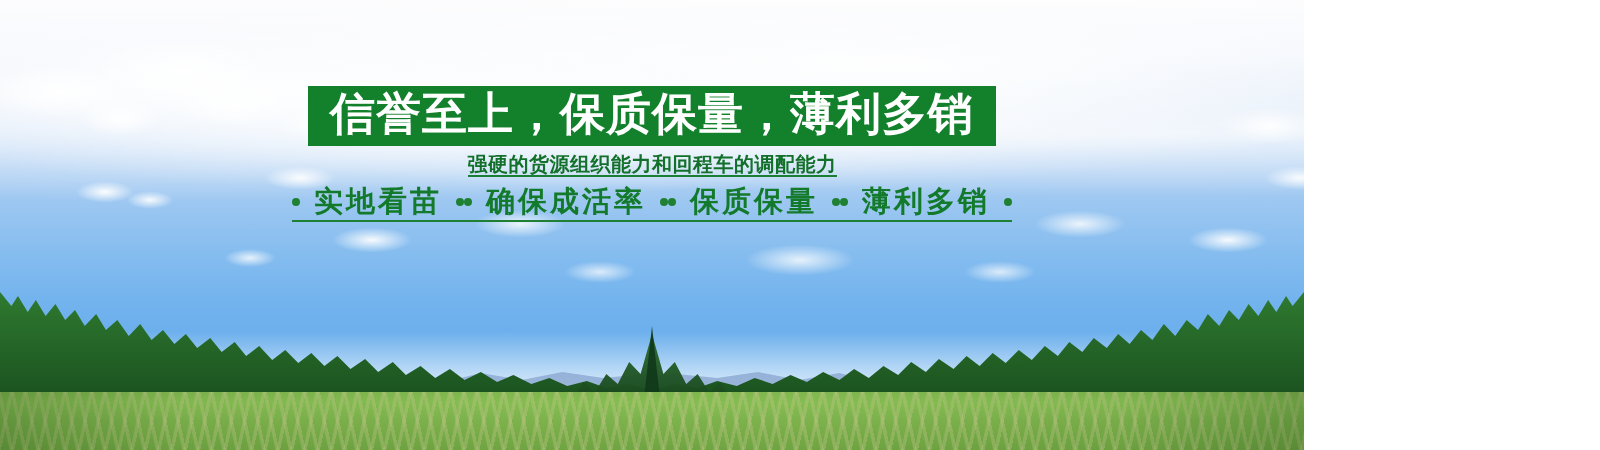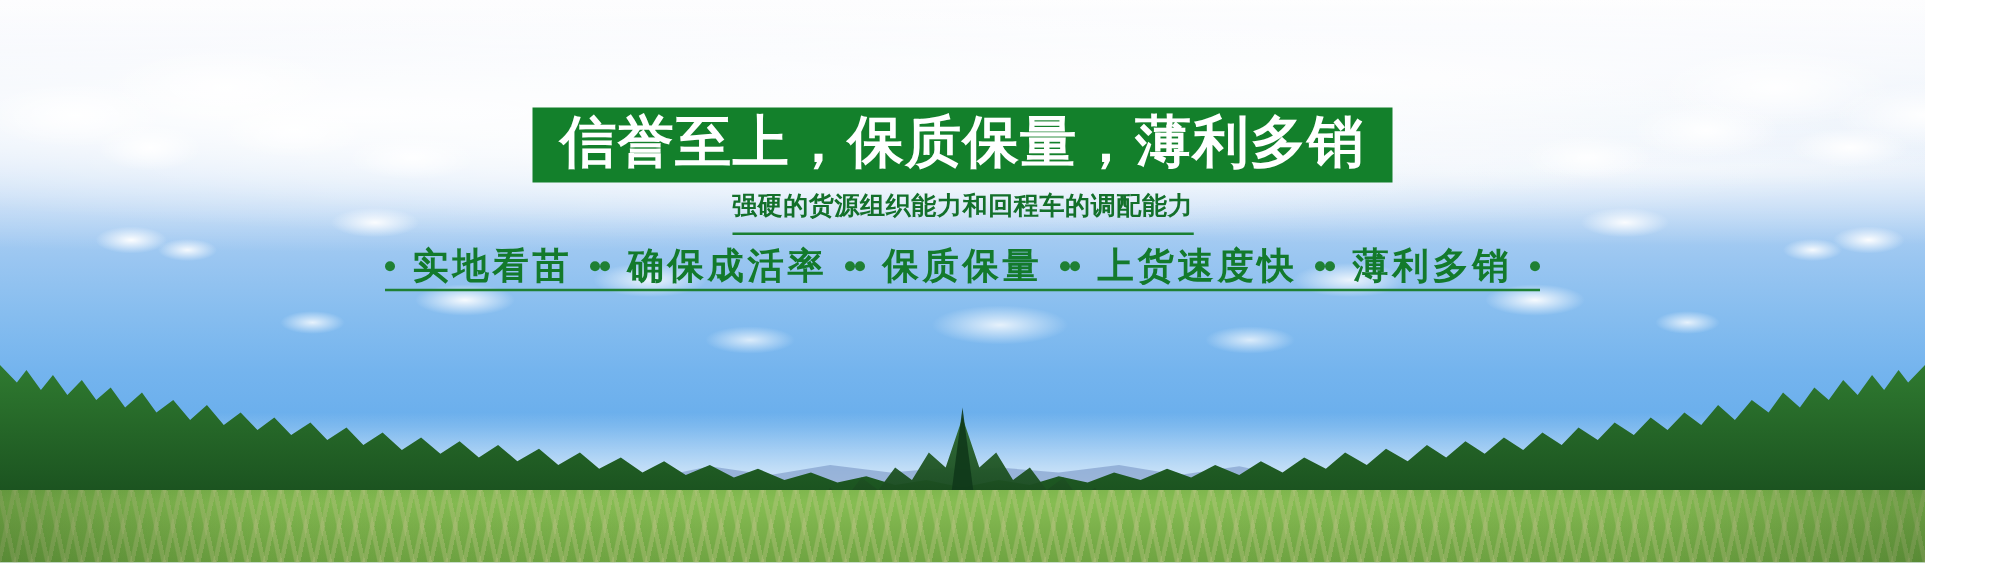--- a/index.html
+++ b/index.html
@@ -4,21 +4,21 @@
 <style>
   * { margin:0; padding:0; box-sizing:border-box; }
   html,body { width:1600px; height:450px; overflow:hidden; }
   body {
     font-family:"DejaVu Sans","Liberation Sans",sans-serif;
     background:#ffffff;
   }
 
   .banner {
     position:relative;
-    width:1540px;
+    width:1304px;
     height:450px;
     overflow:hidden;
   }
 
   
   .sky {
     position:absolute; inset:0;
     background:
       linear-gradient(to bottom,
         #fdfdfe 0%,
@@ -155,21 +155,21 @@
   }
 
   .subtitle {
     margin-top:7px;
     font-weight:bold;
     font-size:20px;
     color:#13702a;
     white-space:nowrap;
     letter-spacing:.5px;
     border-bottom:2px solid #1a7f32;
-    padding-bottom:11px;
+    padding-bottom:0;
     line-height:1.1;
   }
 
   .feature-list {
     margin-top:8px;
     display:flex; flex-direction:row; align-items:center;
     list-style:none;
   }
   .feature-item {
     display:flex; align-items:center; justify-content:center;
@@ -304,24 +304,19 @@
         <span class="feature-text">确保成活率</span>
         <span class="feature-dot"></span>
       </li>
       <li class="feature-item">
         <span class="feature-dot"></span>
         <span class="feature-text">保质保量</span>
         <span class="feature-dot"></span>
       </li>
       <li class="feature-item">
         <span class="feature-dot"></span>
-        <span class="feature-text">上货速度快</span>
-        <span class="feature-dot"></span>
-      </li>
-      <li class="feature-item">
-        <span class="feature-dot"></span>
         <span class="feature-text">薄利多销</span>
         <span class="feature-dot"></span>
       </li>
     </ul>
 
   </div>
 </div>
 
 </body></html>

